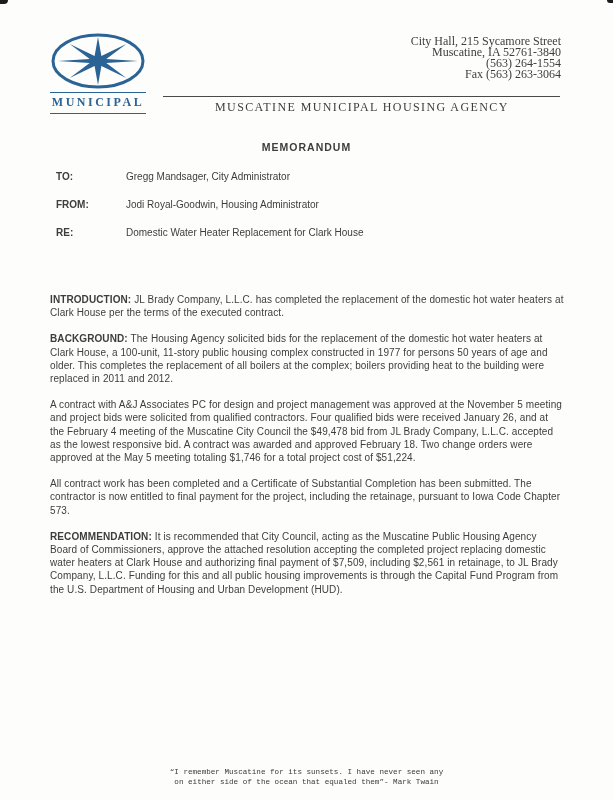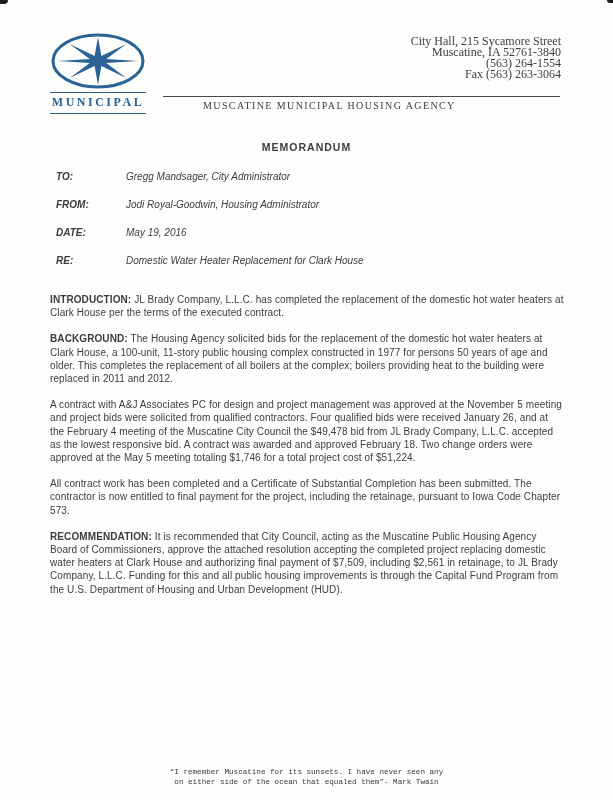--- a/index.html
+++ b/index.html
@@ -30,32 +30,32 @@
     position:absolute; right:52px; top:36px; width:200px;
     text-align:right;
     font-family:"Liberation Serif", serif;
     font-size:12px; line-height:11px; color:#3d3d3d;
   }
   .agency-bar {
     position:absolute; left:163px; top:96px; width:397px;
     border-top:1.2px solid #4a4a4a;
   }
   .agency-title {
-    margin-top:3px; margin-left:40px;
+    margin-top:3px; margin-left:52px;
     font-family:"Liberation Serif", serif;
-    font-size:10px; letter-spacing:1.4px; color:#3d3d3d;
+    font-size:12px; letter-spacing:1.4px; color:#3d3d3d;
   }
 
   
   .memo-heading {
     position:absolute; left:0; top:141px; width:100%;
     text-align:center; font-weight:bold; font-size:10.5px; letter-spacing:1px;
   }
   .fields { position:absolute; left:56px; top:171px; }
-  .field-row { display:flex; font-size:10px; line-height:12px; margin-bottom:16px;font-style:italic; }
+  .field-row { display:flex; font-size:10px; line-height:12px; margin-bottom:16px; }
   .field-label { width:70px; font-weight:bold; }
   .field-value { }
 
   .body-text {
     position:absolute; left:50px; top:287px; width:515px;
     font-size:10px; line-height:13.2px; letter-spacing:0.1px;margin-top:6px;
   }
   .body-text p { margin:0 0 13px 0; }
   .lead { font-weight:bold; }
   .lead:empty { display:none; }
@@ -104,24 +104,20 @@
   <div class="fields">
     <div class="field-row">
       <span class="field-label">TO:</span>
       <span class="field-value">Gregg Mandsager, City Administrator</span>
     </div>
     <div class="field-row">
       <span class="field-label">FROM:</span>
       <span class="field-value">Jodi Royal-Goodwin, Housing Administrator</span>
     </div>
     <div class="field-row">
-      <span class="field-label">DATE:</span>
-      <span class="field-value">May 19, 2016</span>
-    </div>
-    <div class="field-row">
       <span class="field-label">RE:</span>
       <span class="field-value">Domestic Water Heater Replacement for Clark House</span>
     </div>
   </div>
 
   <div class="body-text">
     <p>
       <span class="lead">INTRODUCTION:</span>
       <span>JL Brady Company, L.L.C. has completed the replacement of the domestic hot water heaters at Clark House per the terms of the executed contract.</span>
     </p>

